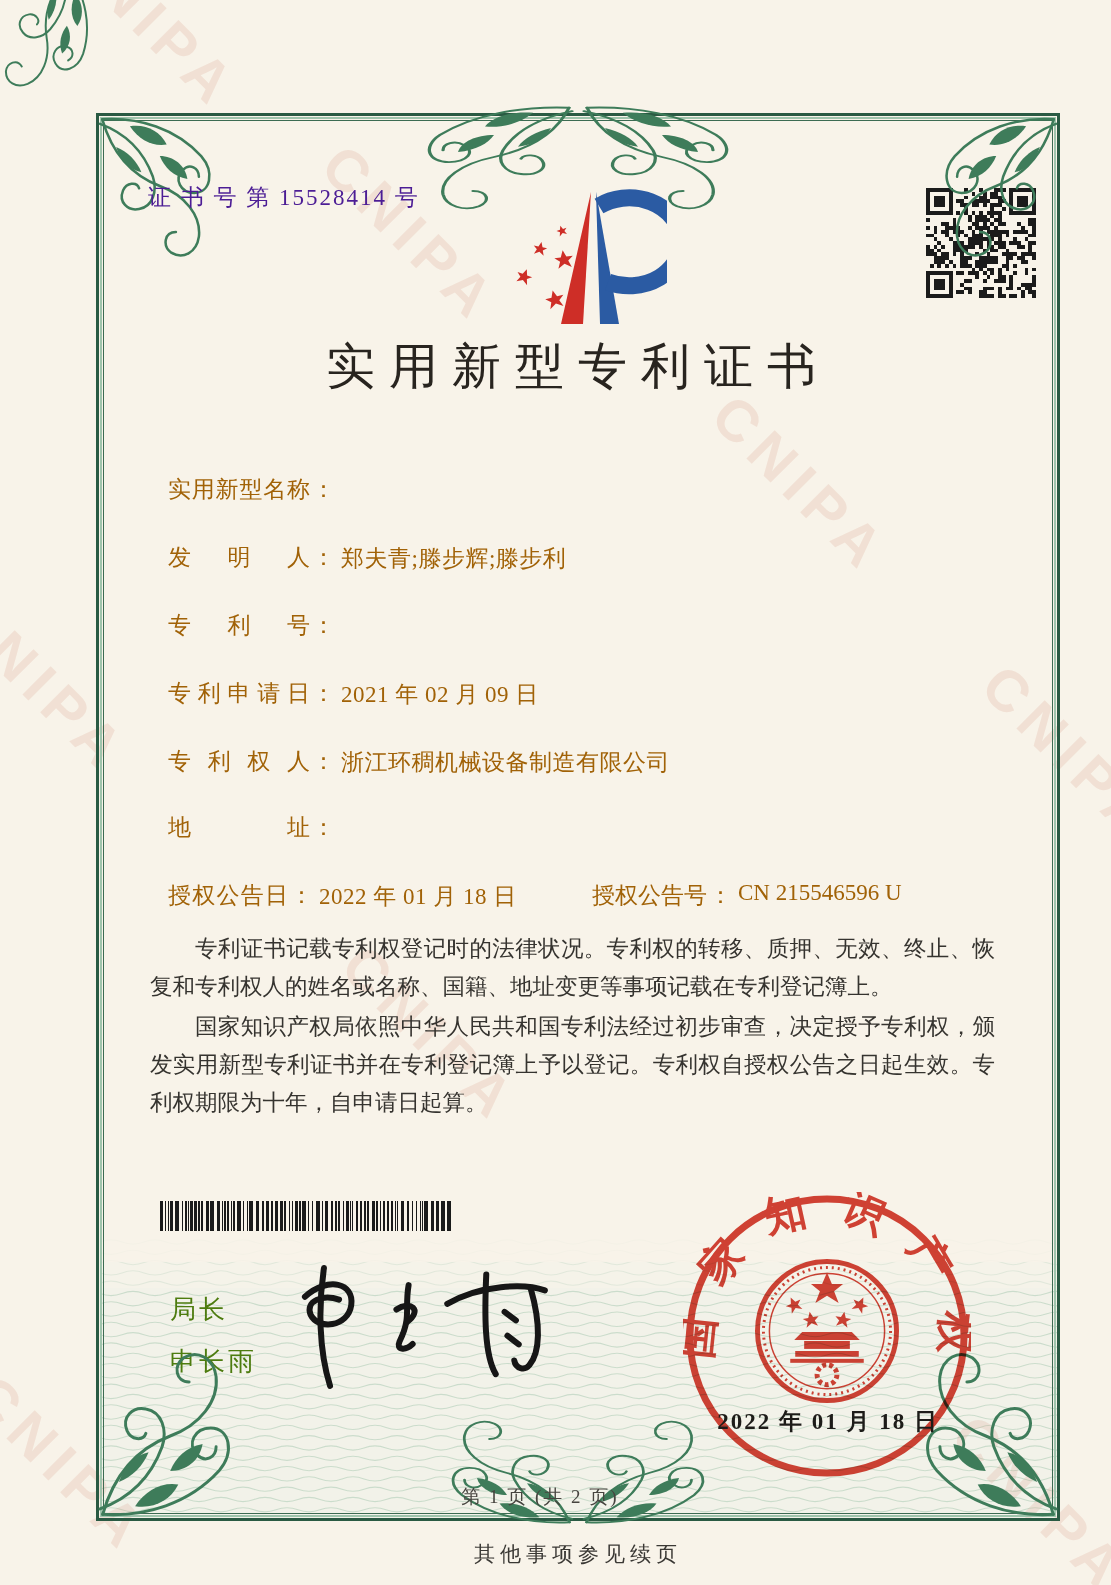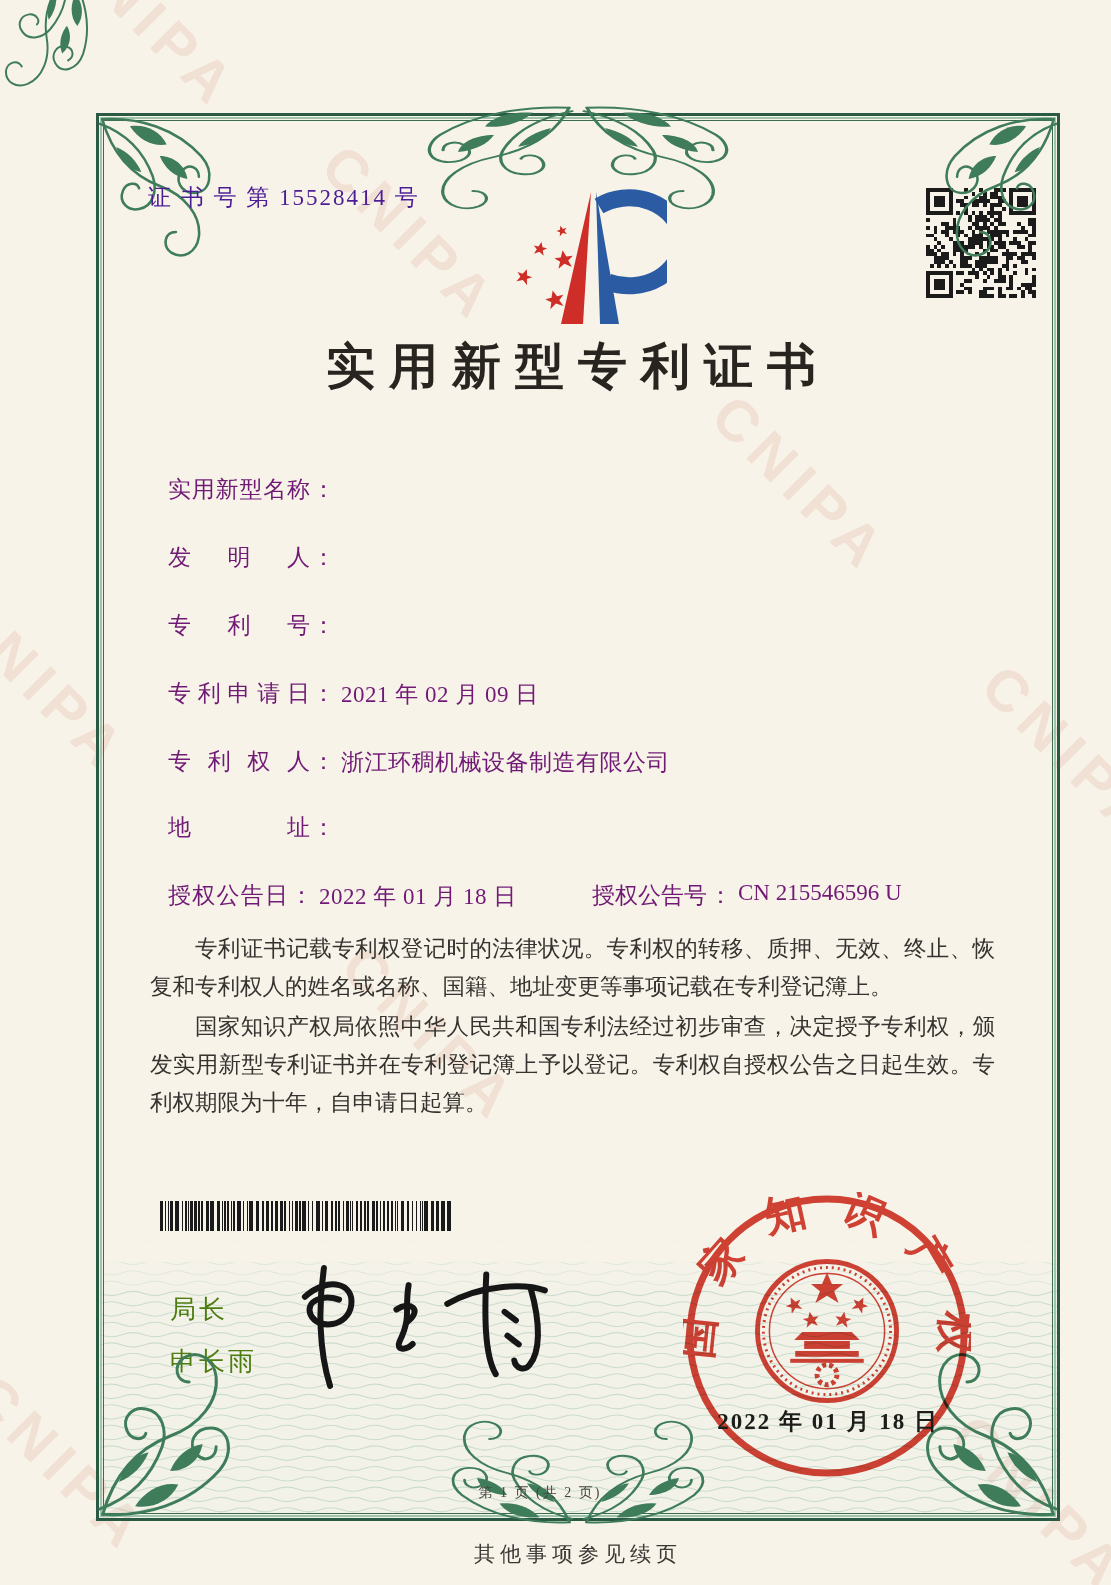--- a/index.html
+++ b/index.html
@@ -8,34 +8,34 @@
   svg{display:block}
   .abs{position:absolute}
   
   .wm{position:absolute;font-family:"Liberation Sans",sans-serif;font-weight:700;font-size:58px;
       letter-spacing:9px;color:rgba(213,149,131,0.20);transform:rotate(45deg);white-space:nowrap;pointer-events:none}
   
   .frame{position:absolute;left:96px;top:113px;width:964px;height:1408px;border:3px solid #2a5a43}
   .frame::before{content:"";position:absolute;inset:1px;border:2px solid #9fc4ac}
   .frame::after{content:"";position:absolute;inset:4px;border:1px solid #3c6b52}
   .certno{position:absolute;left:148px;top:182px;font-size:23px;letter-spacing:2px;color:#4c1d95}
-  .title{position:absolute;left:96px;top:334px;width:964px;text-align:center;font-size:49px;font-weight:700;
+  .title{position:absolute;left:96px;top:334px;width:964px;text-align:center;font-size:49px;font-weight:400;
          letter-spacing:14px;color:#28241f}
-  .frow{position:absolute;left:168px;display:flex;align-items:flex-start;font-size:23px;color:#701a75}
+  .frow{position:absolute;left:168px;display:flex;align-items:flex-start;font-size:23px;color:#a16207}
   .flabel{flex:0 0 142px;width:142px;text-align:justify;text-align-last:justify}
   .fcolon{padding:0 6px 0 2px}
   .fvalue{max-width:600px;letter-spacing:0.5px;line-height:34px}
   .grant2{position:absolute;left:424px;top:0;display:flex}
   .paras{position:absolute;left:150px;top:930px;width:845px;font-size:22.5px;line-height:38px;
          text-align:justify;color:#35332f}
   .paras p{text-indent:2em;margin-bottom:2px}
   .signer{position:absolute;left:170px;font-size:26px;letter-spacing:3px;color:#4d7c0f}
   .sealdate{position:absolute;left:692px;top:1406px;width:272px;text-align:center;font-size:23px;
             letter-spacing:2px;color:#1d1c19;font-weight:700;z-index:7}
-  .pagefoot{position:absolute;left:96px;top:1484px;width:888px;text-align:center;font-size:14px;
+  .pagefoot{position:absolute;left:96px;top:1484px;width:888px;text-align:center;font-size:19px;
             letter-spacing:2px;color:#46443f;z-index:6}
   .note{position:absolute;left:96px;top:1540px;width:964px;text-align:center;font-size:21px;
         letter-spacing:5px;color:#3a3834}
   .seal-svg{position:absolute;left:683px;top:1192px;z-index:6;mix-blend-mode:multiply;opacity:.92}
   .sig-svg{position:absolute;left:292px;top:1250px;z-index:5;transform:rotate(-2deg)}
   .logo-svg{position:absolute;left:487px;top:176px}
   .qr-svg{position:absolute;left:926px;top:188px}
   .bar-svg{position:absolute;left:158px;top:1200px;z-index:4}
   .waves-svg{position:absolute;left:100px;top:1236px;z-index:0}
   .orn-svg{position:absolute;left:0;top:0;z-index:2;pointer-events:none}
@@ -469,20 +469,21 @@
 
 <div class="title content abs">实用新型专利证书</div>
 
 <div class="frow" style="top:474px">
   <span class="flabel">实用新型名称</span>
     <span class="fcolon">：</span>
 </div>
 <div class="frow" style="top:542px">
   <span class="flabel">发　明　人</span>
     <span class="fcolon">：</span>
+    <span class="fvalue">郑夫青;滕步辉;滕步利</span>
 </div>
 <div class="frow" style="top:610px">
   <span class="flabel">专　利　号</span>
     <span class="fcolon">：</span>
 </div>
 <div class="frow" style="top:678px">
   <span class="flabel">专利申请日</span>
     <span class="fcolon">：</span>
     <span class="fvalue">2021 年 02 月 09 日</span>
 </div>

